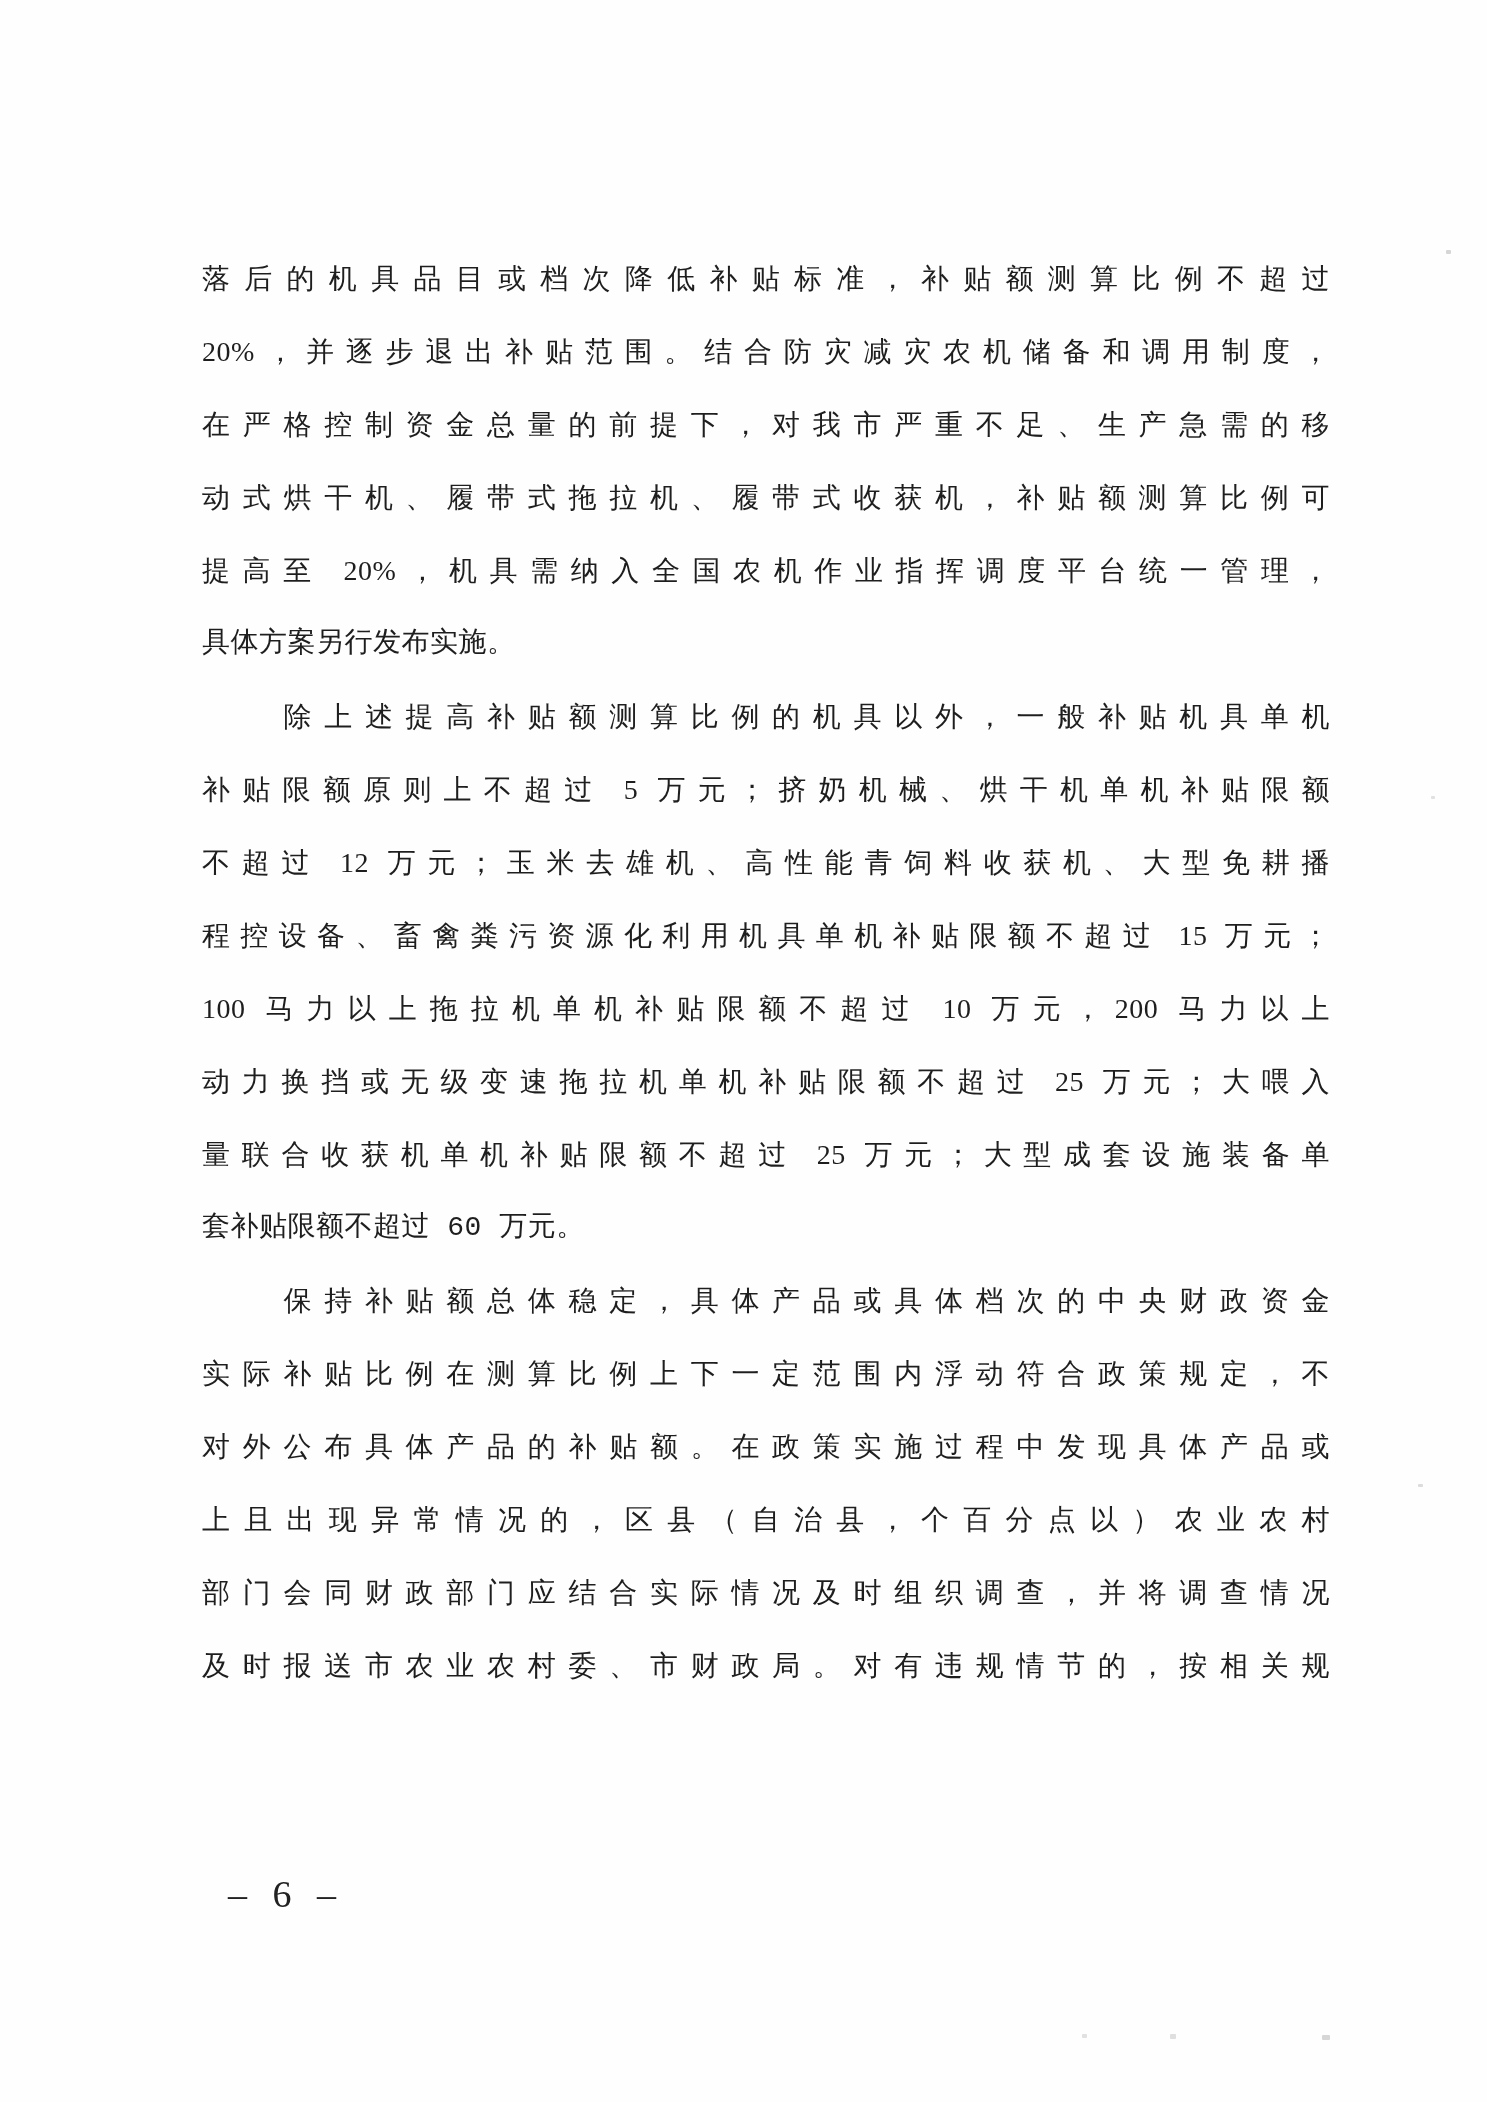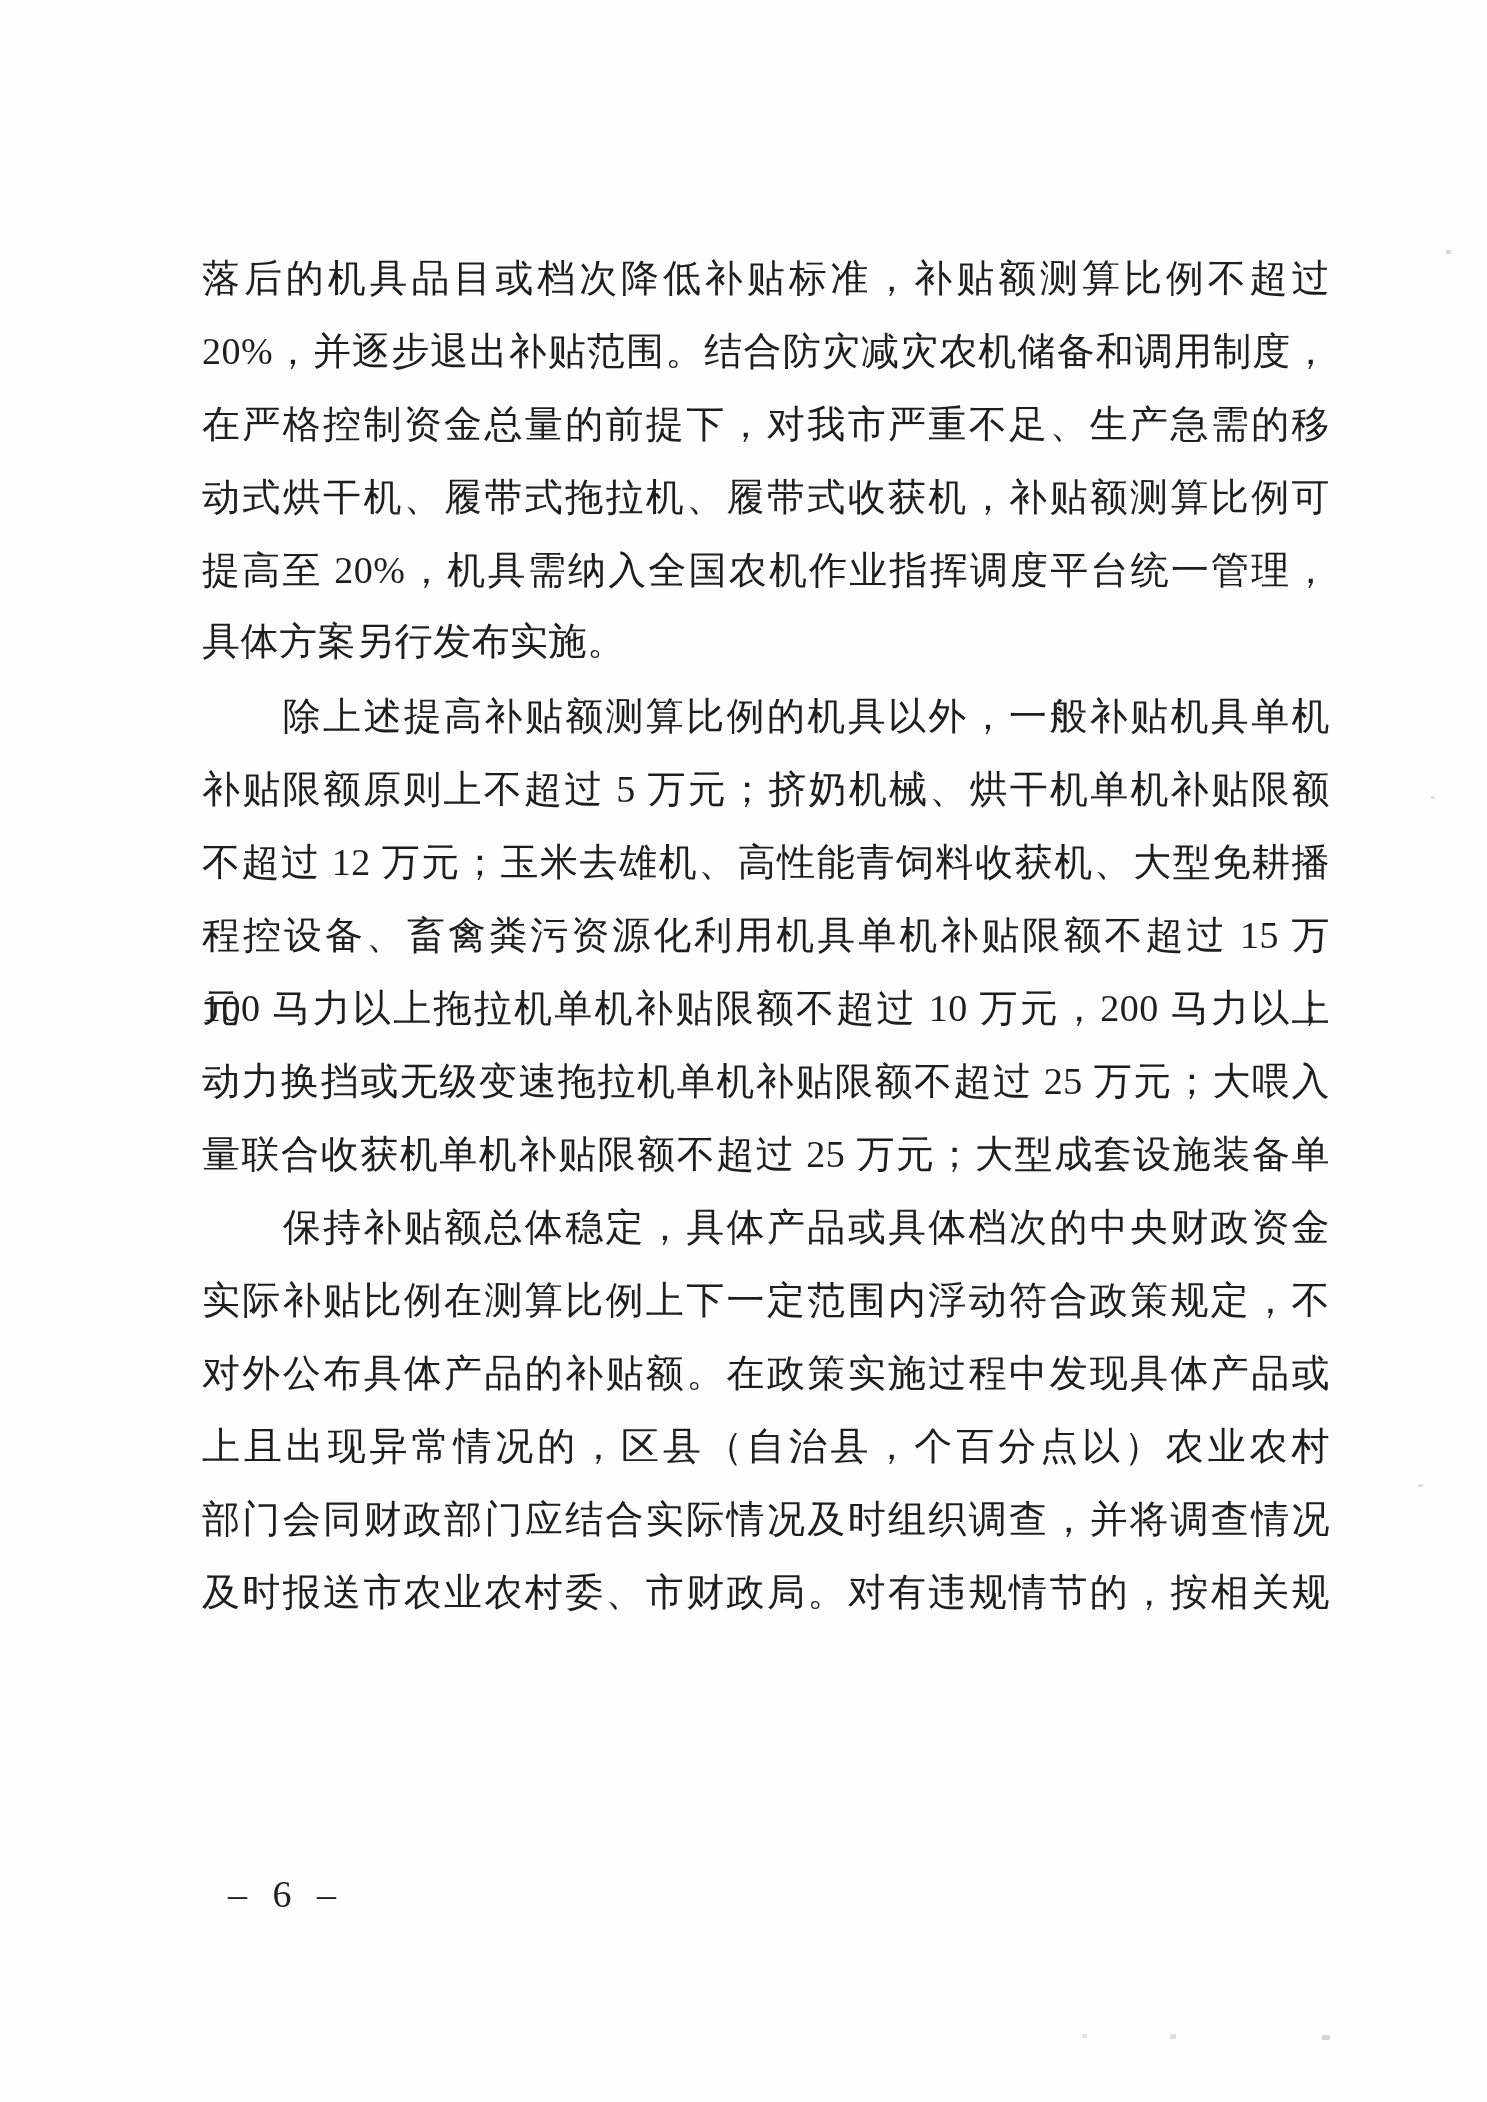--- a/index.html
+++ b/index.html
@@ -18,21 +18,21 @@
   }
   .text-block {
     position: absolute;
     left: 202px;
     top: 242px;
     width: 1128px;
   }
   .line {
     height: 73px;
     line-height: 73px;
-    font-size: 38px;
+    font-size: 28px;
     text-align: justify;
     text-align-last: justify;
     -moz-text-align-last: justify;
     text-justify: inter-character;
     font-weight: 400;
     letter-spacing: 0.5px;
   }
   .line.para-end {
     text-align-last: left;
     font-family: Liberation Mono, monospace;
@@ -71,20 +71,21 @@
     <div class="line">动式烘干机、履带式拖拉机、履带式收获机，补贴额测算比例可</div>
     <div class="line">提高至 20%，机具需纳入全国农机作业指挥调度平台统一管理，</div>
     <div class="line para-end">具体方案另行发布实施。</div>
     <div class="line">　　除上述提高补贴额测算比例的机具以外，一般补贴机具单机</div>
     <div class="line">补贴限额原则上不超过 5 万元；挤奶机械、烘干机单机补贴限额</div>
     <div class="line">不超过 12 万元；玉米去雄机、高性能青饲料收获机、大型免耕播</div>
     <div class="line">程控设备、畜禽粪污资源化利用机具单机补贴限额不超过 15 万元；</div>
     <div class="line">100 马力以上拖拉机单机补贴限额不超过 10 万元，200 马力以上</div>
     <div class="line">动力换挡或无级变速拖拉机单机补贴限额不超过 25 万元；大喂入</div>
     <div class="line">量联合收获机单机补贴限额不超过 25 万元；大型成套设施装备单</div>
+    <div class="line para-end">套补贴限额不超过 60 万元。</div>
     <div class="line">　　保持补贴额总体稳定，具体产品或具体档次的中央财政资金</div>
     <div class="line">实际补贴比例在测算比例上下一定范围内浮动符合政策规定，不</div>
     <div class="line">对外公布具体产品的补贴额。在政策实施过程中发现具体产品或</div>
     <div class="line">上且出现异常情况的，区县（自治县，个百分点以）农业农村</div>
     <div class="line">部门会同财政部门应结合实际情况及时组织调查，并将调查情况</div>
     <div class="line">及时报送市农业农村委、市财政局。对有违规情节的，按相关规</div>
   </div>
 
   <div class="page-number">– 6 –</div>
 

